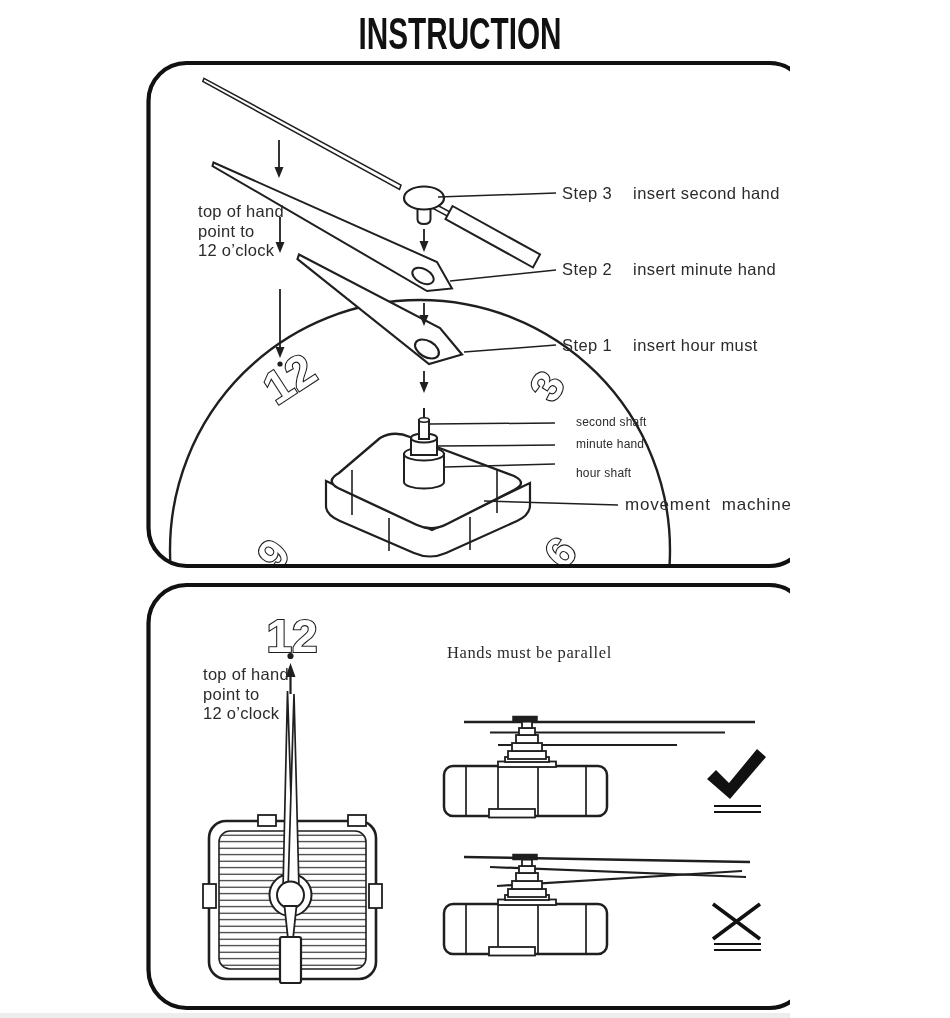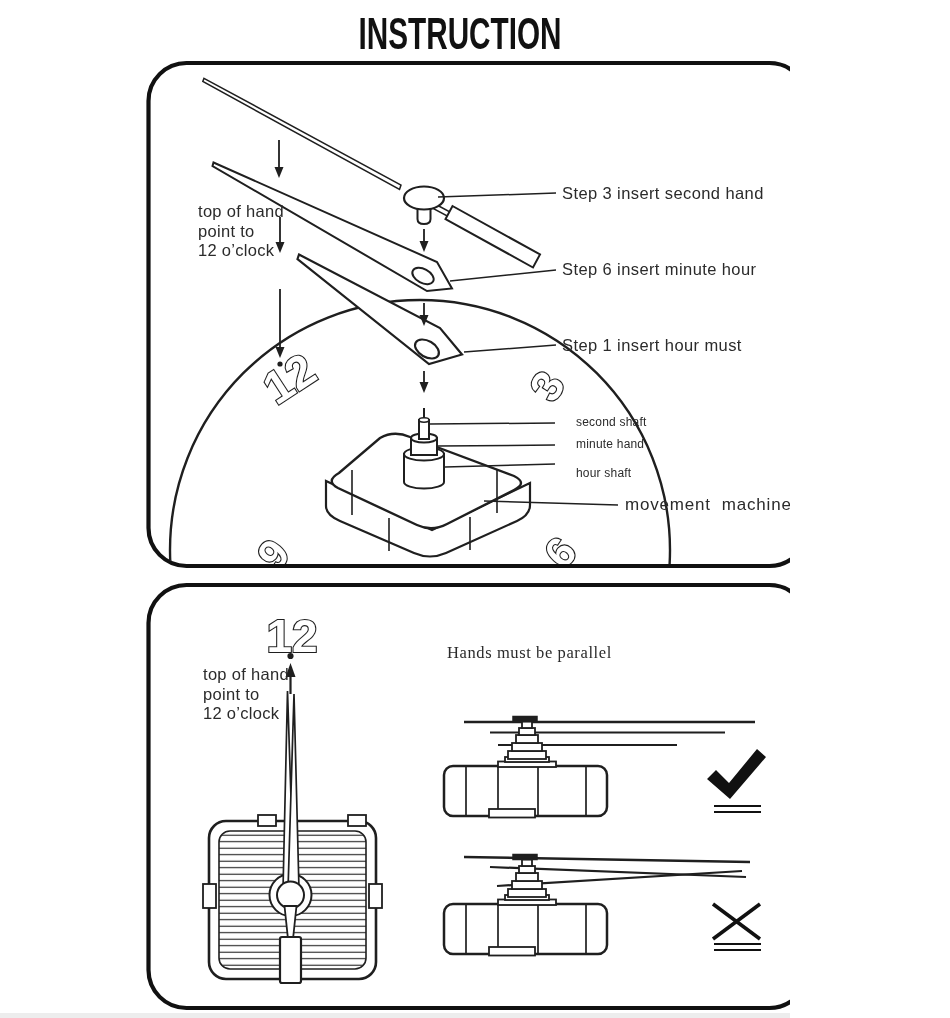--- a/index.html
+++ b/index.html
@@ -4,21 +4,21 @@
 <style>
   html,body{margin:0;padding:0;background:#fff;}
   .page{position:relative;width:790px;height:1018px;background:#fff;overflow:hidden;
         font-family:"Liberation Sans",sans-serif;color:#2b2b2b;}
   .art{position:absolute;left:0;top:0;pointer-events:none;}
   .title{position:absolute;left:0;top:8px;width:920px;text-align:center;
          font-size:45px;font-weight:bold;color:#111;
          transform:scaleX(0.66);letter-spacing:0px;}
   .lbl{position:absolute;font-size:16.5px;line-height:19.5px;color:#2b2b2b;letter-spacing:.3px;margin-left:22px;}
   .note div{white-space:nowrap;}
-  .step-row{position:absolute;left:562px;display:flex;gap:5px;font-size:16.5px;
+  .step-row{position:absolute;left:562px;display:flex;gap:21px;font-size:16.5px;
             letter-spacing:.4px;white-space:nowrap;}
   .shaft{position:absolute;left:576px;font-size:12px;letter-spacing:.2px;white-space:nowrap;}
   .machine-lbl{position:absolute;left:625px;top:495px;font-size:17px;letter-spacing:.8px;white-space:pre;}
   .parallel{position:absolute;left:447px;top:643px;font-size:16.5px;letter-spacing:.6px;white-space:nowrap;font-family:Liberation Serif, serif;}
   svg text.numeral{font-family:"Liberation Sans",sans-serif;font-weight:bold;
                    fill:#fff;stroke:#1f1f1f;paint-order:stroke;}
 </style>
 </head>
 <body>
 
@@ -191,22 +191,22 @@
     <div>top of hand</div>
     <div>point to</div>
     <div>12 o’clock</div>
   </div>
 
   <div class="step-row" style="top:184px">
     <span>Step 3</span>
     <span>insert second hand</span>
   </div>
   <div class="step-row" style="top:260px">
-    <span>Step 6</span>
-    <span>insert minute hour</span>
+    <span>Step 2</span>
+    <span>insert minute hand</span>
   </div>
   <div class="step-row" style="top:336px">
     <span>Step 1</span>
     <span>insert hour must</span>
   </div>
 
   <div class="shaft" style="top:415px">second shaft</div>
   <div class="shaft" style="top:437px">minute hand</div>
   <div class="shaft" style="top:466px">hour shaft</div>
   <div class="machine-lbl">movement  machine</div>

